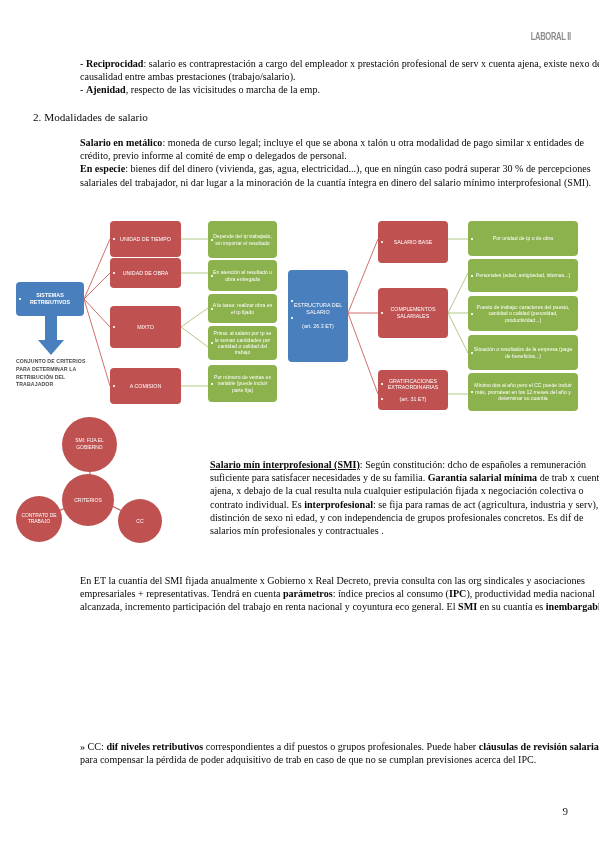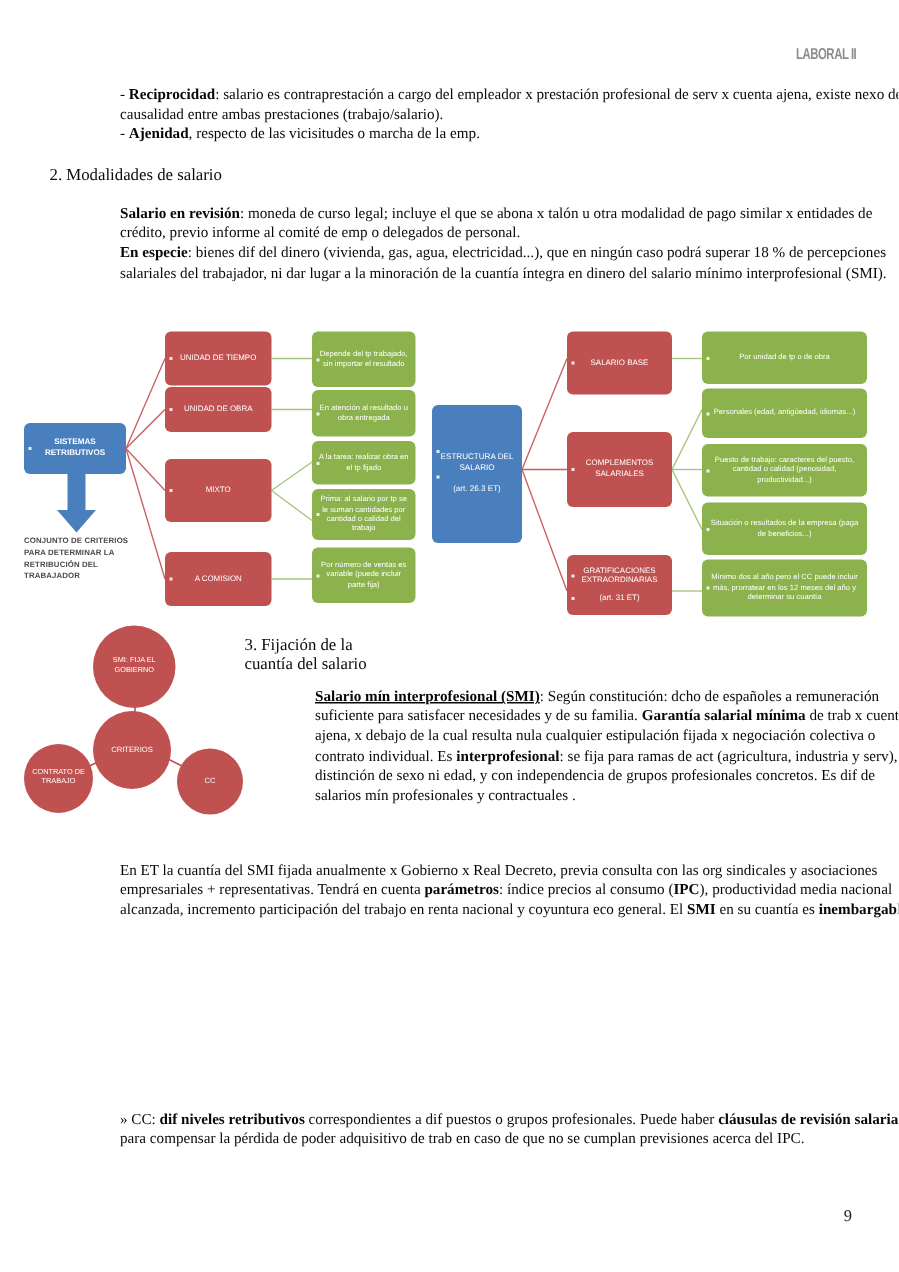--- a/index.html
+++ b/index.html
@@ -152,22 +152,22 @@
   <div class="doc-header">LABORAL II</div>
 
   <div class="txt" style="top:57px;">
     <p>- <b>Reciprocidad</b><span>: salario es contraprestación a cargo del empleador x prestación profesional de serv x cuenta ajena, existe nexo de causalidad entre ambas prestaciones (trabajo/salario).</span></p>
     <p>- <b>Ajenidad</b><span>, respecto de las vicisitudes o marcha de la emp.</span></p>
   </div>
 
   <h2 class="section" style="top:111px;">2. Modalidades de salario</h2>
 
   <div class="txt" style="top:136px;">
-    <p><b>Salario en revisión</b><span>: moneda de curso legal; incluye el que se abona x talón u otra modalidad de pago similar x entidades de crédito, previo informe al comité de emp o delegados de personal.</span></p>
-    <p><b>En especie</b><span>: bienes dif del dinero (vivienda, gas, agua, electricidad...), que en ningún caso podrá superar 18 % de percepciones salariales del trabajador, ni dar lugar a la minoración de la cuantía íntegra en dinero del salario mínimo interprofesional (SMI).</span></p>
+    <p><b>Salario en metálico</b><span>: moneda de curso legal; incluye el que se abona x talón u otra modalidad de pago similar x entidades de crédito, previo informe al comité de emp o delegados de personal.</span></p>
+    <p><b>En especie</b><span>: bienes dif del dinero (vivienda, gas, agua, electricidad...), que en ningún caso podrá superar 30 % de percepciones salariales del trabajador, ni dar lugar a la minoración de la cuantía íntegra en dinero del salario mínimo interprofesional (SMI).</span></p>
   </div>
 
   <div class="diagram">
 
     <svg class="links" viewBox="0 0 599 205">
 
       <g stroke="#c9605f" stroke-width="0.9" fill="none">
         <path d="M84,86 L110,26"></path>
         <path d="M84,86 L110,60"></path>
         <path d="M84,86 L110,114"></path>
@@ -308,24 +308,20 @@
       <span>CRITERIOS</span>
     </div>
     <div class="circ" style="left:2px; top:82px; width:46px; height:46px; font-size:4.9px;">
       <span>CONTRATO DE TRABAJO</span>
     </div>
     <div class="circ" style="left:104px; top:85px; width:44px; height:44px; font-size:5.1px;">
       <span>CC</span>
     </div>
   </div>
 
-  <h2 class="section" style="left:163px; top:424px; width:120px;">
-    <span>3. Fijación de la</span><br>
-    <span>cuantía del salario</span>
-  </h2>
 
   <div class="txt" style="left:163px; top:458px; width:404px;">
     <p><b class="u">Salario mín interprofesional (SMI)</b><span>: Según constitución: dcho de españoles a remuneración suficiente para satisfacer necesidades y de su familia. </span><b>Garantía salarial mínima</b><span> de trab x cuenta ajena, x debajo de la cual resulta nula cualquier estipulación fijada x negociación colectiva o contrato individual. Es </span><b>interprofesional</b><span>: se fija para ramas de act (agricultura, industria y serv), sin distinción de sexo ni edad, y con independencia de grupos profesionales concretos. Es dif de salarios mín profesionales y contractuales .</span></p>
   </div>
 
   <div class="txt" style="top:574px;">
     <p><span>En ET la cuantía del SMI fijada anualmente x Gobierno x Real Decreto, previa consulta con las org sindicales y asociaciones empresariales + representativas. Tendrá en cuenta </span><b>parámetros</b><span>: índice precios al consumo (</span><b>IPC</b><span>), productividad media nacional alcanzada, incremento participación del trabajo en renta nacional y coyuntura eco general. El </span><b>SMI</b><span> en su cuantía es </span><b>inembargable</b><span>.</span></p>
   </div>
 
   <div class="txt" style="top:643px;">

